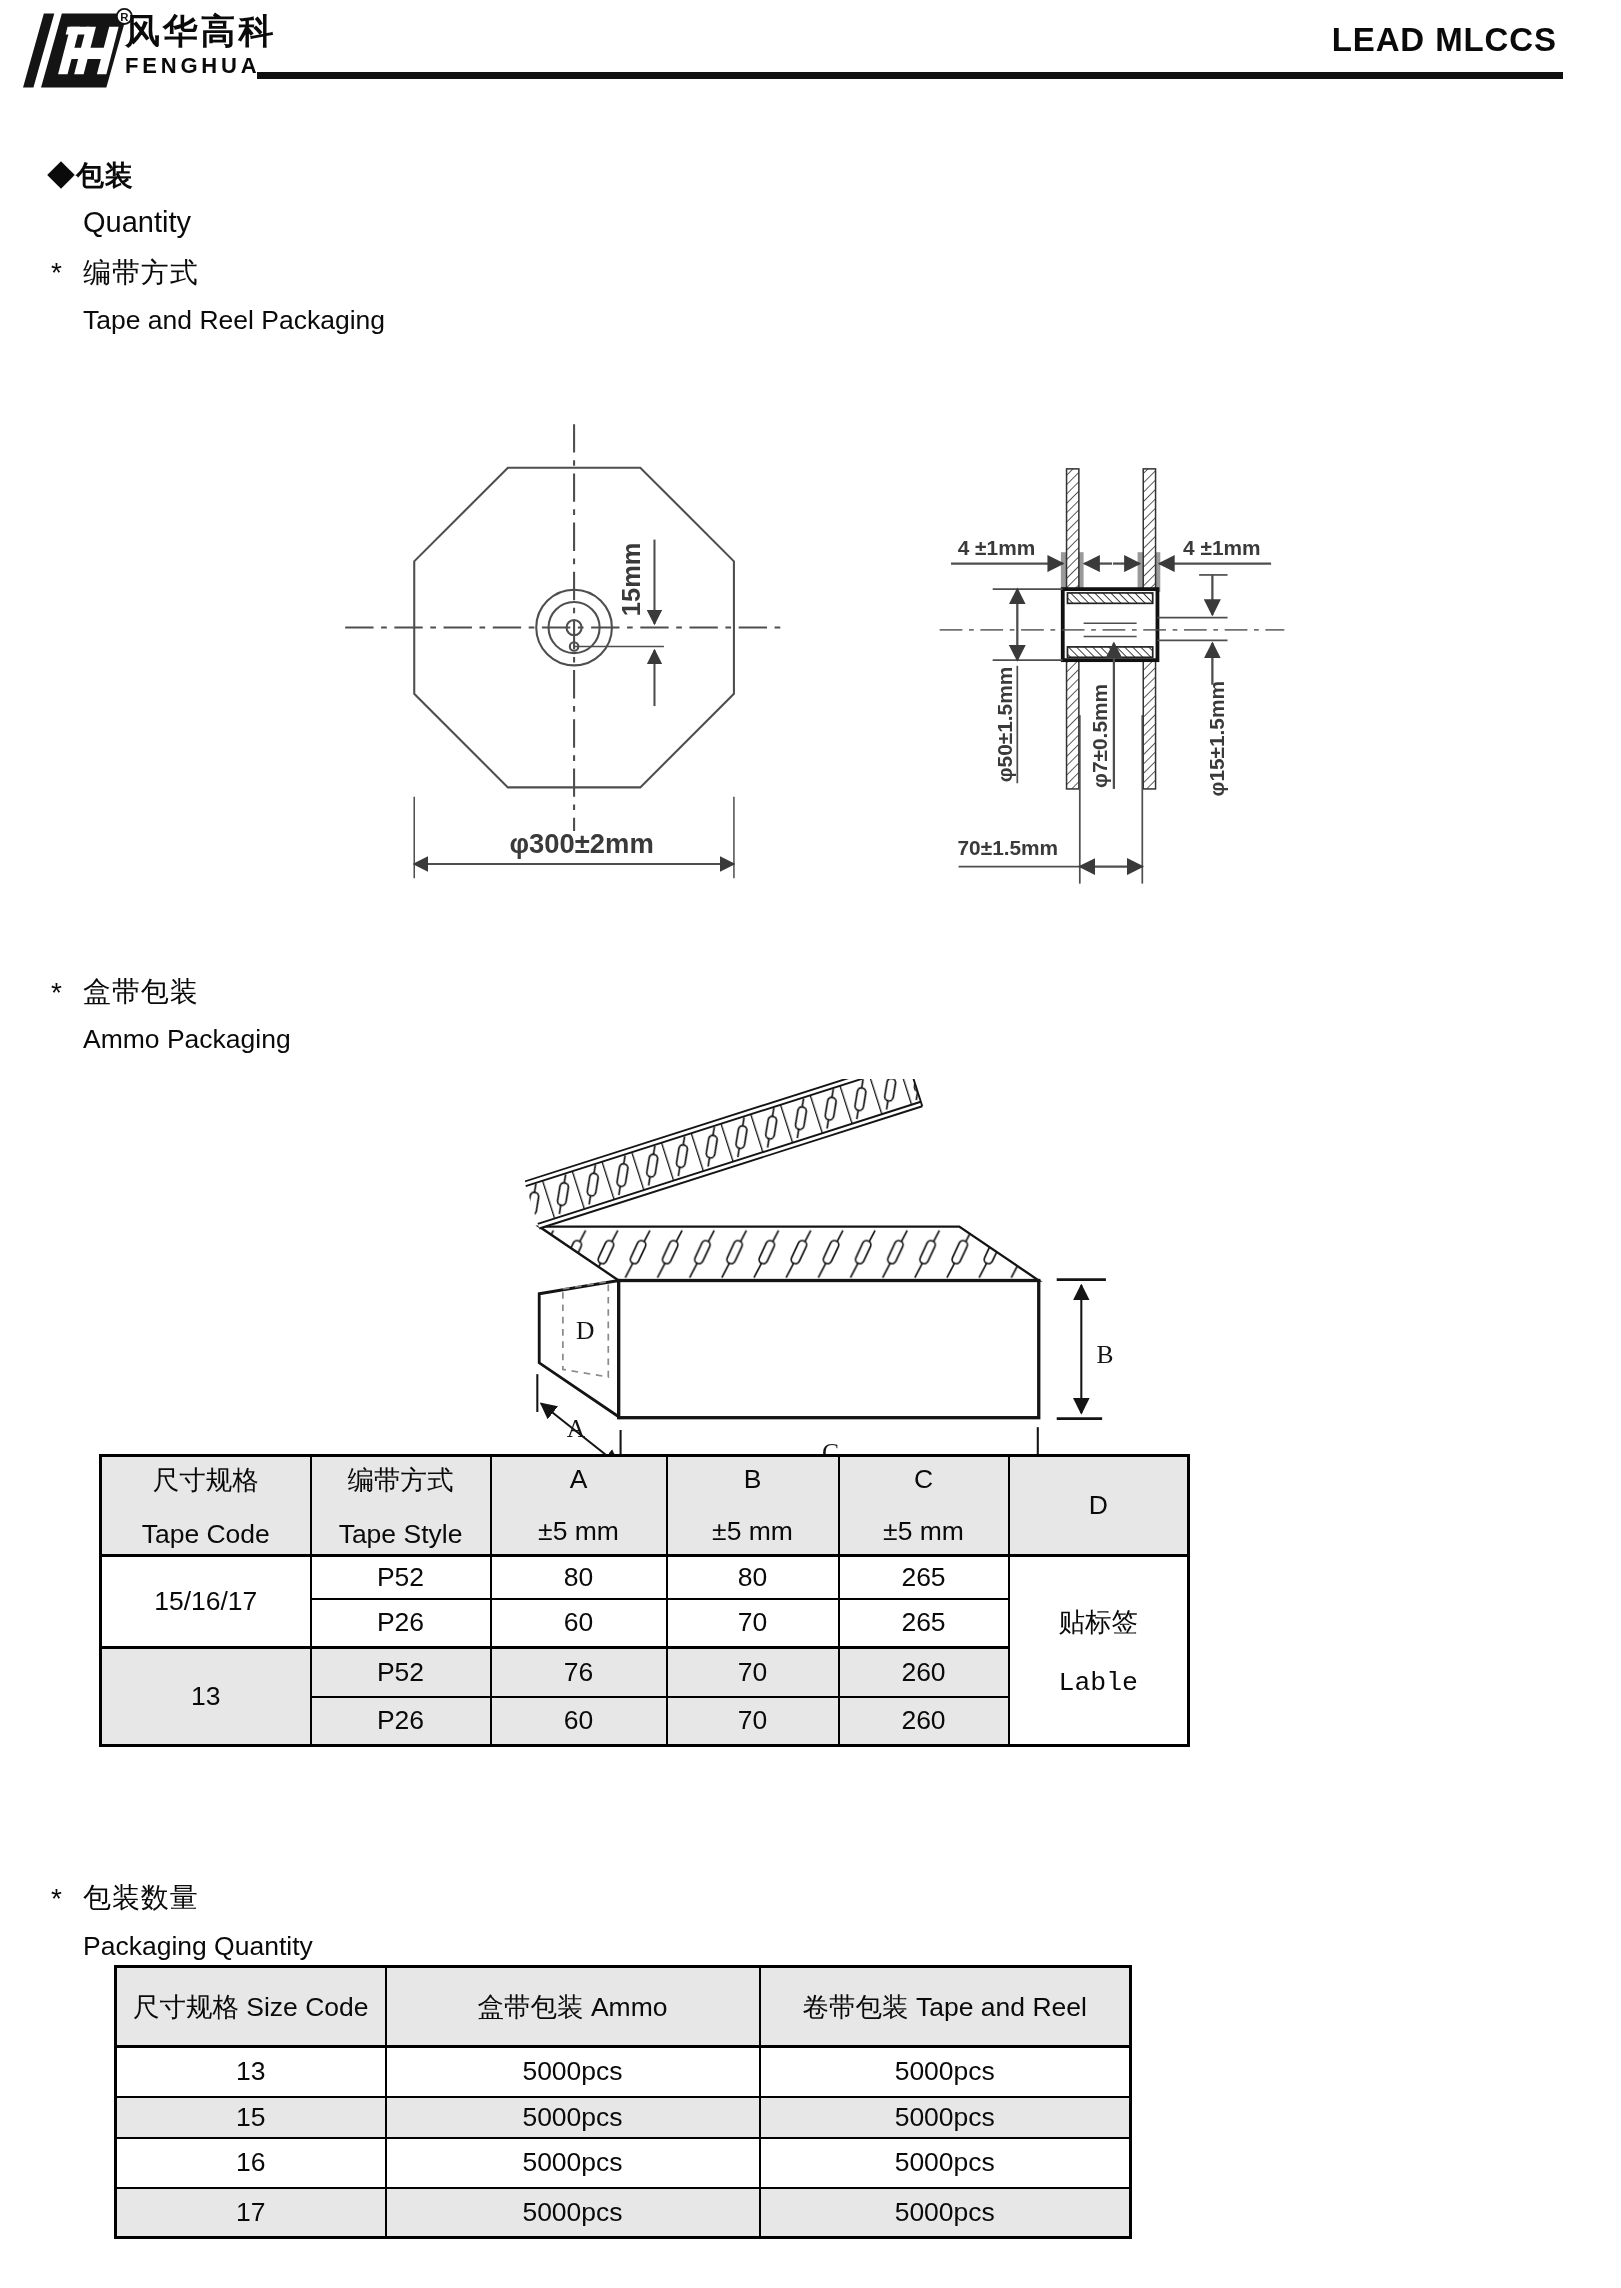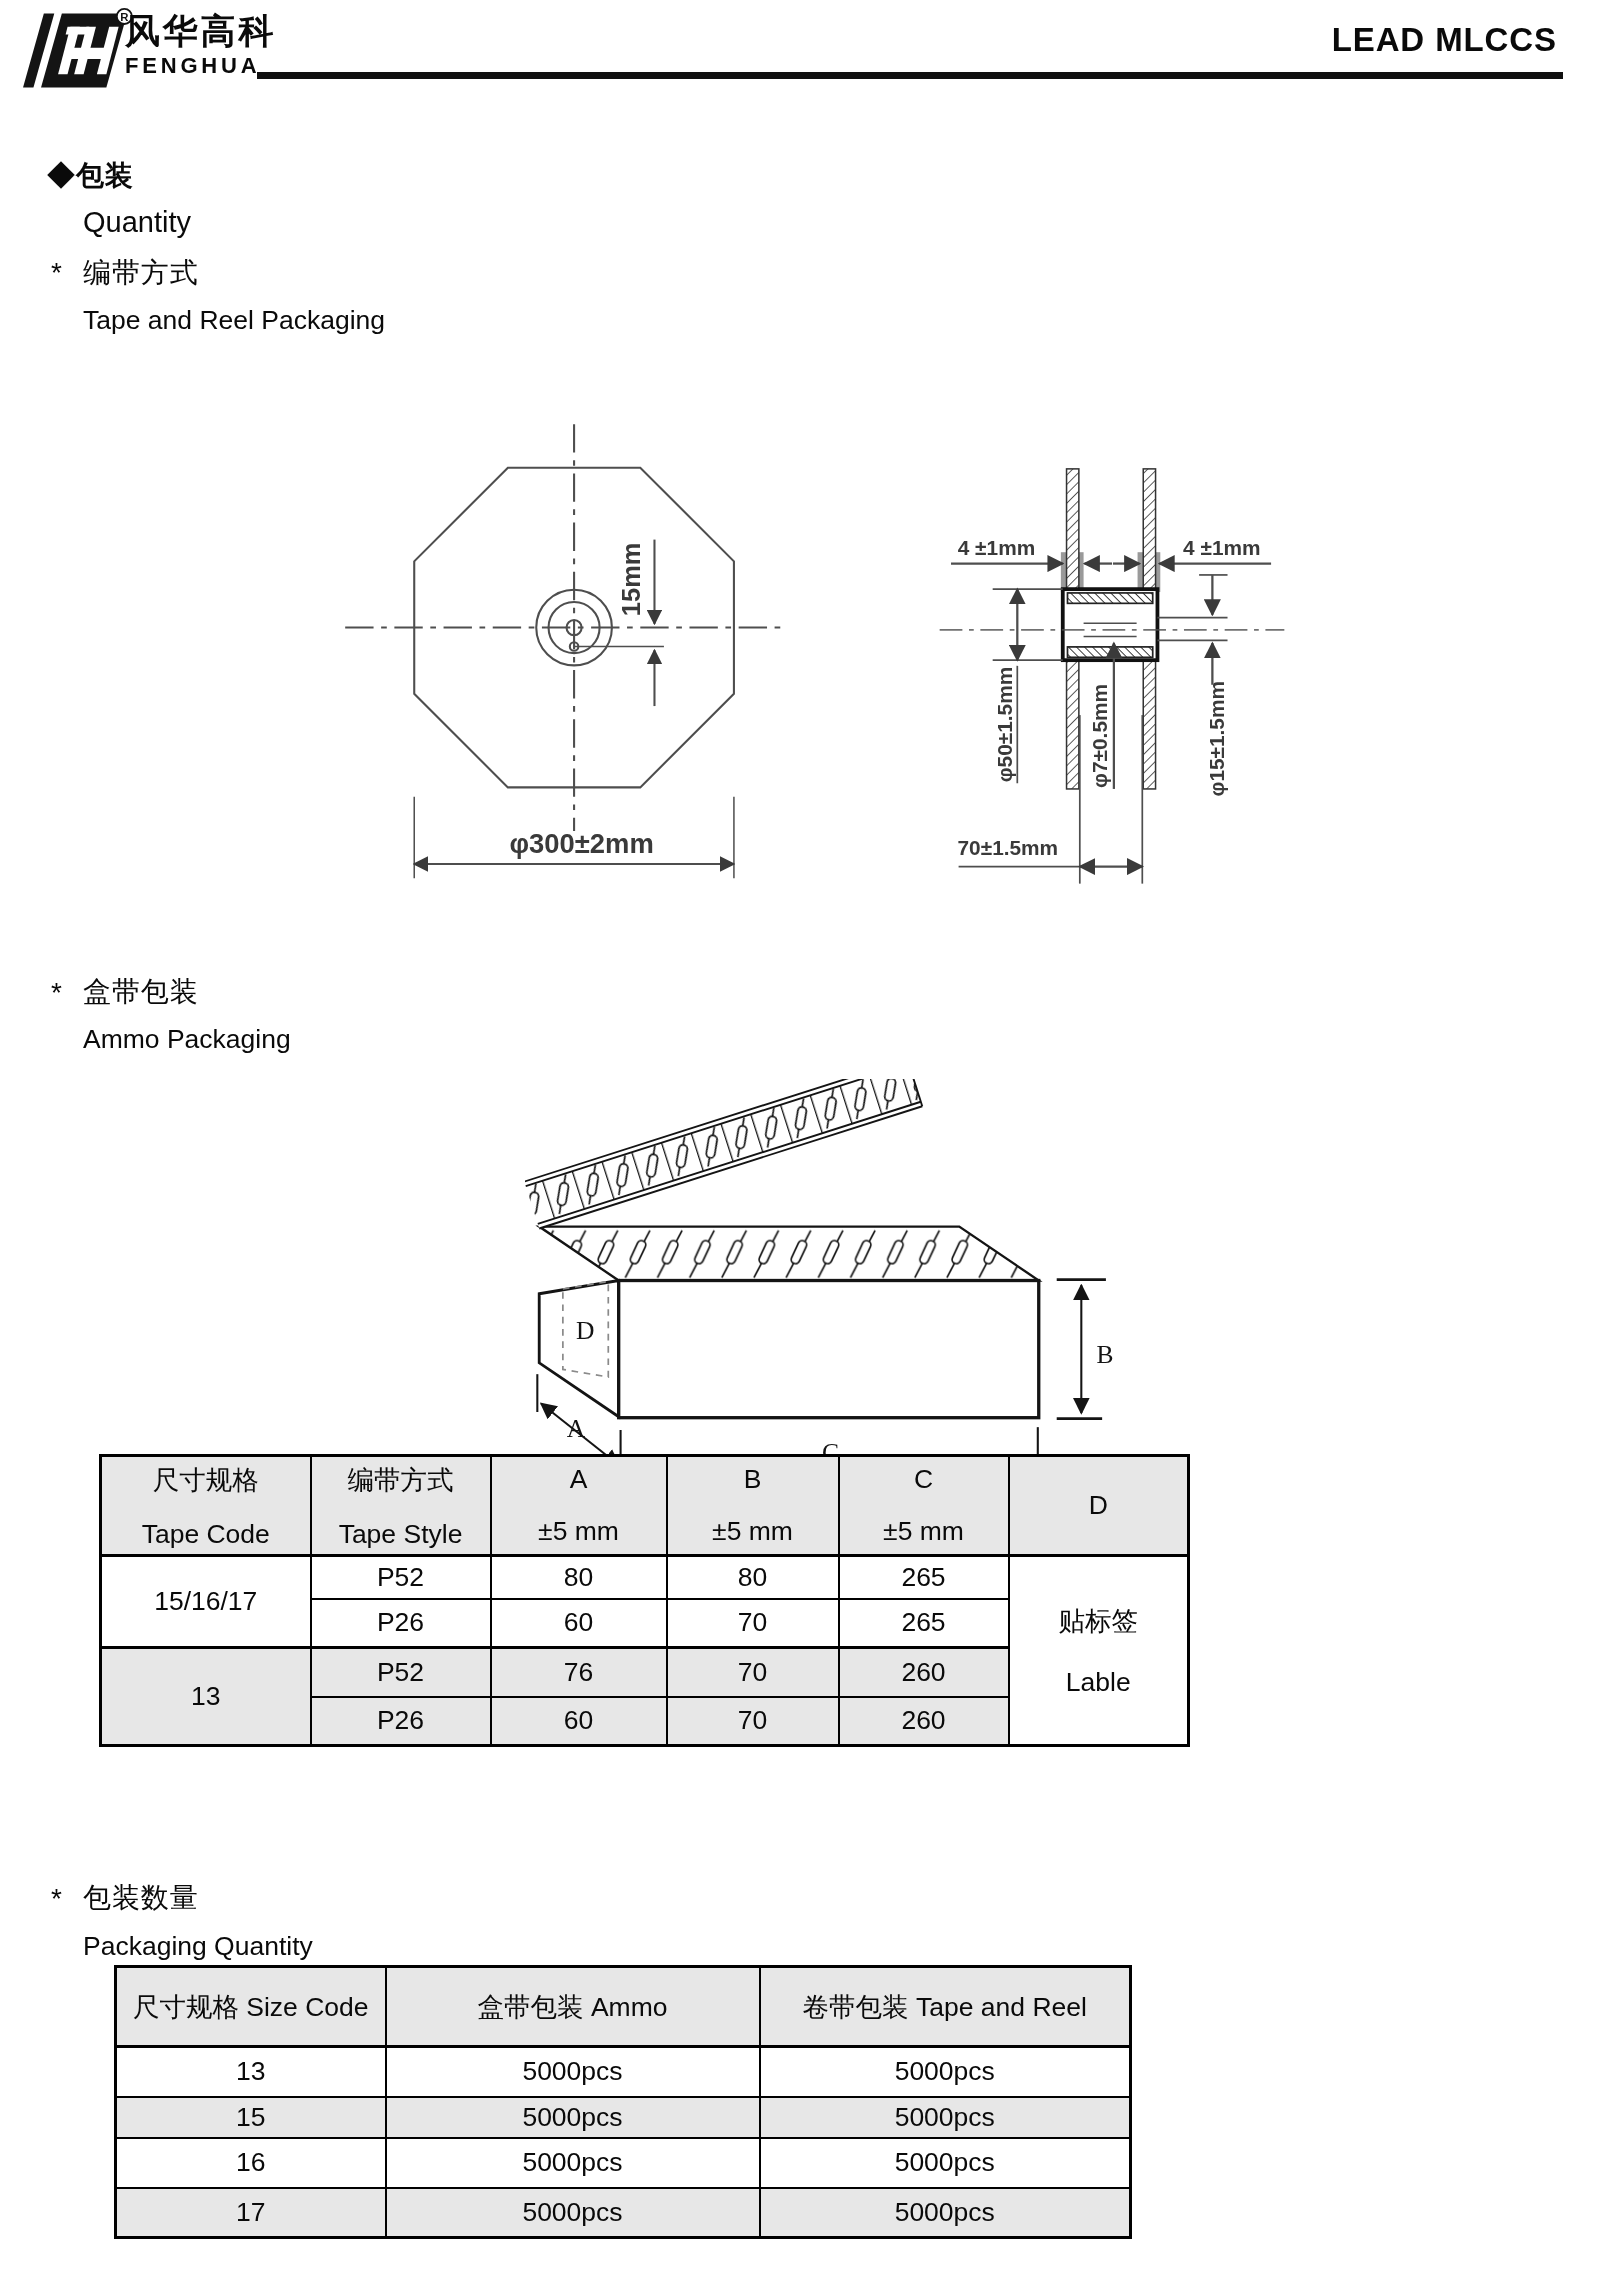--- a/index.html
+++ b/index.html
@@ -21,21 +21,21 @@
 
   
   table{border-collapse:collapse;table-layout:fixed;background:#fff;}
   table.doc{border:3.8px solid #000;}
   table.doc td,table.doc th{border:2.8px solid #000;font-weight:normal;
       font-size:26.5px;text-align:center;vertical-align:middle;padding:0;color:#0a0a0a;}
   tr.head th{border-bottom:3.8px solid #000;background:#e7e7e7;}
   .thick-top{border-top:3.8px solid #000 !important;}
   .g{background:#e7e7e7;}
   .hdr2{display:flex;flex-direction:column;justify-content:center;gap:21px;height:100%;}
-  .dcell{display:flex;flex-direction:column;gap:28px;height:100%;}
+  .dcell{display:flex;flex-direction:column;gap:28px;height:100%;font-family:Liberation Mono, monospace;}
 
   svg text{font-family:"Liberation Sans",sans-serif;}
   .dimtxt{font-weight:bold;fill:#3a3a3a;}
   .serif{font-family:"Liberation Serif",serif;fill:#141414;}
 </style>
 </head>
 <body>
 
 <div class="page">
 

